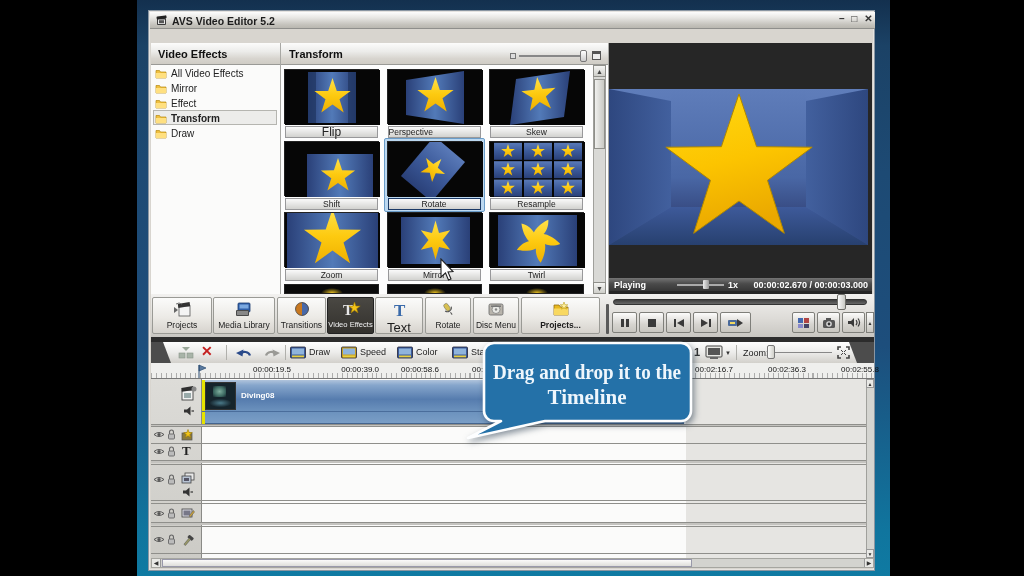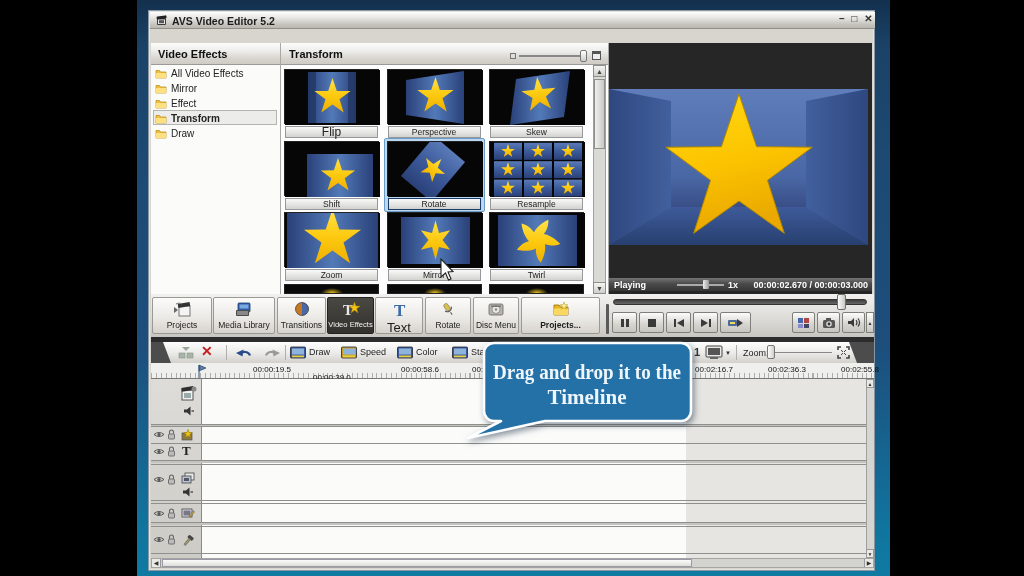--- a/index.html
+++ b/index.html
@@ -114,21 +114,21 @@
           </svg>
         </div>
 <div class="abs" style="left:4.0px;top:61.0px;width:93px;height:12px;background:linear-gradient(180deg,#fafafa,#d2d2cf);border:1px solid #98989a;font-size:12px;color:#222;text-align:center;line-height:11px">Flip</div>
 <div class="abs" style="left:105.5px;top:4.0px;width:95px;height:55px;border:1px solid #222">
           <svg width="95" height="55" viewBox="0 0 95 55">
             <rect width="95" height="55" fill="#060606"></rect>
             <polygon points="18,10 76,1 76,54 18,45" fill="url(#pg2)"></polygon>
             <polygon points="47.5,7.0 51.8,20.0 65.6,20.1 54.5,28.3 58.7,41.4 47.5,33.4 36.3,41.4 40.5,28.3 29.4,20.1 43.2,20.0" fill="url(#sg)"></polygon>
           </svg>
         </div>
-<div class="abs" style="left:106.5px;top:61.0px;width:93px;height:12px;background:linear-gradient(180deg,#fafafa,#d2d2cf);border:1px solid #98989a;font-size:8.5px;color:#222;text-align:center;line-height:11px">Perspective</div>
+<div class="abs" style="left:106.5px;top:61.0px;width:93px;height:12px;background:linear-gradient(180deg,#fafafa,#d2d2cf);border:1px solid #98989a;font-size:8.5px;color:#222;text-align:left;line-height:11px">Perspective</div>
 <div class="abs" style="left:208.0px;top:4.0px;width:95px;height:55px;border:1px solid #222">
           <svg width="95" height="55" viewBox="0 0 95 55">
             <rect width="95" height="55" fill="#060606"></rect>
             <polygon points="26,9 80,1 74,47 20,55" fill="url(#pg2)"></polygon>
             <polygon points="49.0,7.0 53.1,19.3 66.1,19.4 55.7,27.2 59.6,39.6 49.0,32.0 38.4,39.6 42.3,27.2 31.9,19.4 44.9,19.3" fill="url(#sg)" transform="rotate(-6 49 25)"></polygon>
           </svg>
         </div>
 <div class="abs" style="left:209.0px;top:61.0px;width:93px;height:12px;background:linear-gradient(180deg,#fafafa,#d2d2cf);border:1px solid #98989a;font-size:8.5px;color:#222;text-align:center;line-height:11px">Skew</div>
 <div class="abs" style="left:3.0px;top:75.5px;width:95px;height:55px;border:1px solid #222">
           <svg width="95" height="55" viewBox="0 0 95 55">
@@ -469,21 +469,21 @@
             <path d="M4 4 L6 6 M9 4 L7 6 M4 9 L6 7 M9 9 L7 7"></path>
           </g>
         </svg>
       </div>
  </div>
 
  <div class="abs" style="left:2px;top:352px;width:723px;height:16px;background:#efefed;border-bottom:1px solid #777">
    <div id="ruler">
         <div class="abs" style="left:0;top:10px;width:723px;height:6px;background:repeating-linear-gradient(90deg,#777 0px,#777 1px,transparent 1px,transparent 4.9px);opacity:.55"></div>
         <div class="abs" style="left:88px;top:2px;width:66px;text-align:center;font-size:8px;color:#111;white-space:nowrap">00:00:19.5</div>
-        <div class="abs" style="left:162px;top:10px;width:66px;text-align:left;font-size:8px;color:#111;white-space:nowrap">00:00:39.0</div>
+        <div class="abs" style="left:162px;top:2px;width:66px;text-align:right;font-size:8px;color:#111;white-space:nowrap">00:00:39.0</div>
         <div class="abs" style="left:236px;top:2px;width:66px;text-align:center;font-size:8px;color:#111;white-space:nowrap">00:00:58.6</div>
         <div class="abs" style="left:530px;top:2px;width:66px;text-align:center;font-size:8px;color:#111;white-space:nowrap">00:02:16.7</div>
         <div class="abs" style="left:603px;top:2px;width:66px;text-align:center;font-size:8px;color:#111;white-space:nowrap">00:02:36.3</div>
         <div class="abs" style="left:676px;top:2px;width:66px;text-align:center;font-size:8px;color:#111;white-space:nowrap">00:02:55.8</div>
         <div class="abs" style="left:321px;top:2px;width:11px;overflow:hidden;font-size:8px;color:#111;white-space:nowrap">00:01:18.1</div>
         <svg class="abs" style="left:47px;top:1px" width="10" height="14">
           <polygon points="1,1 8,4 1,7" fill="#5a7aa0" stroke="#2a4a70" stroke-width=".7"></polygon>
           <line x1="1" y1="1" x2="1" y2="14" stroke="#2a4a70"></line>
         </svg>
       </div>
@@ -614,20 +614,29 @@
         </svg>
       </div>
       <div class="abs" style="left:30px;top:154px">
         <svg width="13" height="13" viewBox="0 0 13 13">
           <g transform="rotate(40 6 6)">
             <rect x="5" y="1" width="6" height="3.5" rx="1" fill="#444"></rect>
             <rect x="7" y="4" width="2" height="8" fill="#996" stroke="#555" stroke-width=".5"></rect>
           </g>
         </svg>
       </div>
+      <div class="abs" style="left:51px;top:1px;width:482px;height:44px;background:linear-gradient(180deg,#b0c4dc 0%,#86a6cc 12%,#567cae 45%,#6a90bc 70%,#7a9ec6 100%);border-bottom:1px solid #44658f">
+ <div class="abs" style="left:0;top:0;width:3px;height:44px;background:#e6e400"></div>
+ <div class="abs" style="left:0;top:31px;width:482px;height:1px;background:#4a6d9b"></div>
+ <div class="abs" style="left:3px;top:2px;width:31px;height:28px;background:#15242c;border:1px solid #333">
+   <div class="abs" style="left:7px;top:3px;width:13px;height:11px;background:radial-gradient(ellipse,#7fae9e 0%,#3d6a62 60%,rgba(21,36,44,0) 100%)"></div>
+   <div class="abs" style="left:4px;top:16px;width:21px;height:8px;background:radial-gradient(ellipse,#4a7a8a 0%,rgba(21,36,44,0) 75%)"></div>
+ </div>
+ <div class="abs" style="left:39px;top:11px;font-size:8px;font-weight:bold;color:#fff">Diving08</div>
+</div>
     </div>
 
  <div class="abs" style="left:2px;top:547px;width:723px;height:10px;background:#d3d3cf;border:1px solid #a5a5a0">
    <div class="abs" style="left:0;top:0;width:9px;height:8px;background:#e9e9e6;border-right:1px solid #999;font-size:6px;line-height:8px;text-align:center;color:#333">◀</div>
    <div class="abs" style="right:0;top:0;width:9px;height:8px;background:#e9e9e6;border-left:1px solid #999;font-size:6px;line-height:8px;text-align:center;color:#333">▶</div>
    <div class="abs" style="left:10px;top:0;width:530px;height:8px;background:linear-gradient(180deg,#fbfbfa,#dededa);border:1px solid #99a"></div>
  </div>
 </div>
 <svg class="abs" style="left:455px;top:335px;filter:drop-shadow(2px 3px 3px rgba(25,45,65,.5))" width="250" height="112" viewBox="0 0 250 112">
 <path d="M39 8 H226 a10 10 0 0 1 10 10 V76 a10 10 0 0 1 -10 10 H90 L13 103 L46 86 H39 a10 10 0 0 1 -10 -10 V18 a10 10 0 0 1 10 -10 Z" fill="#2471a8" stroke="#fdfeff" stroke-width="2.6" stroke-linejoin="round"></path>

